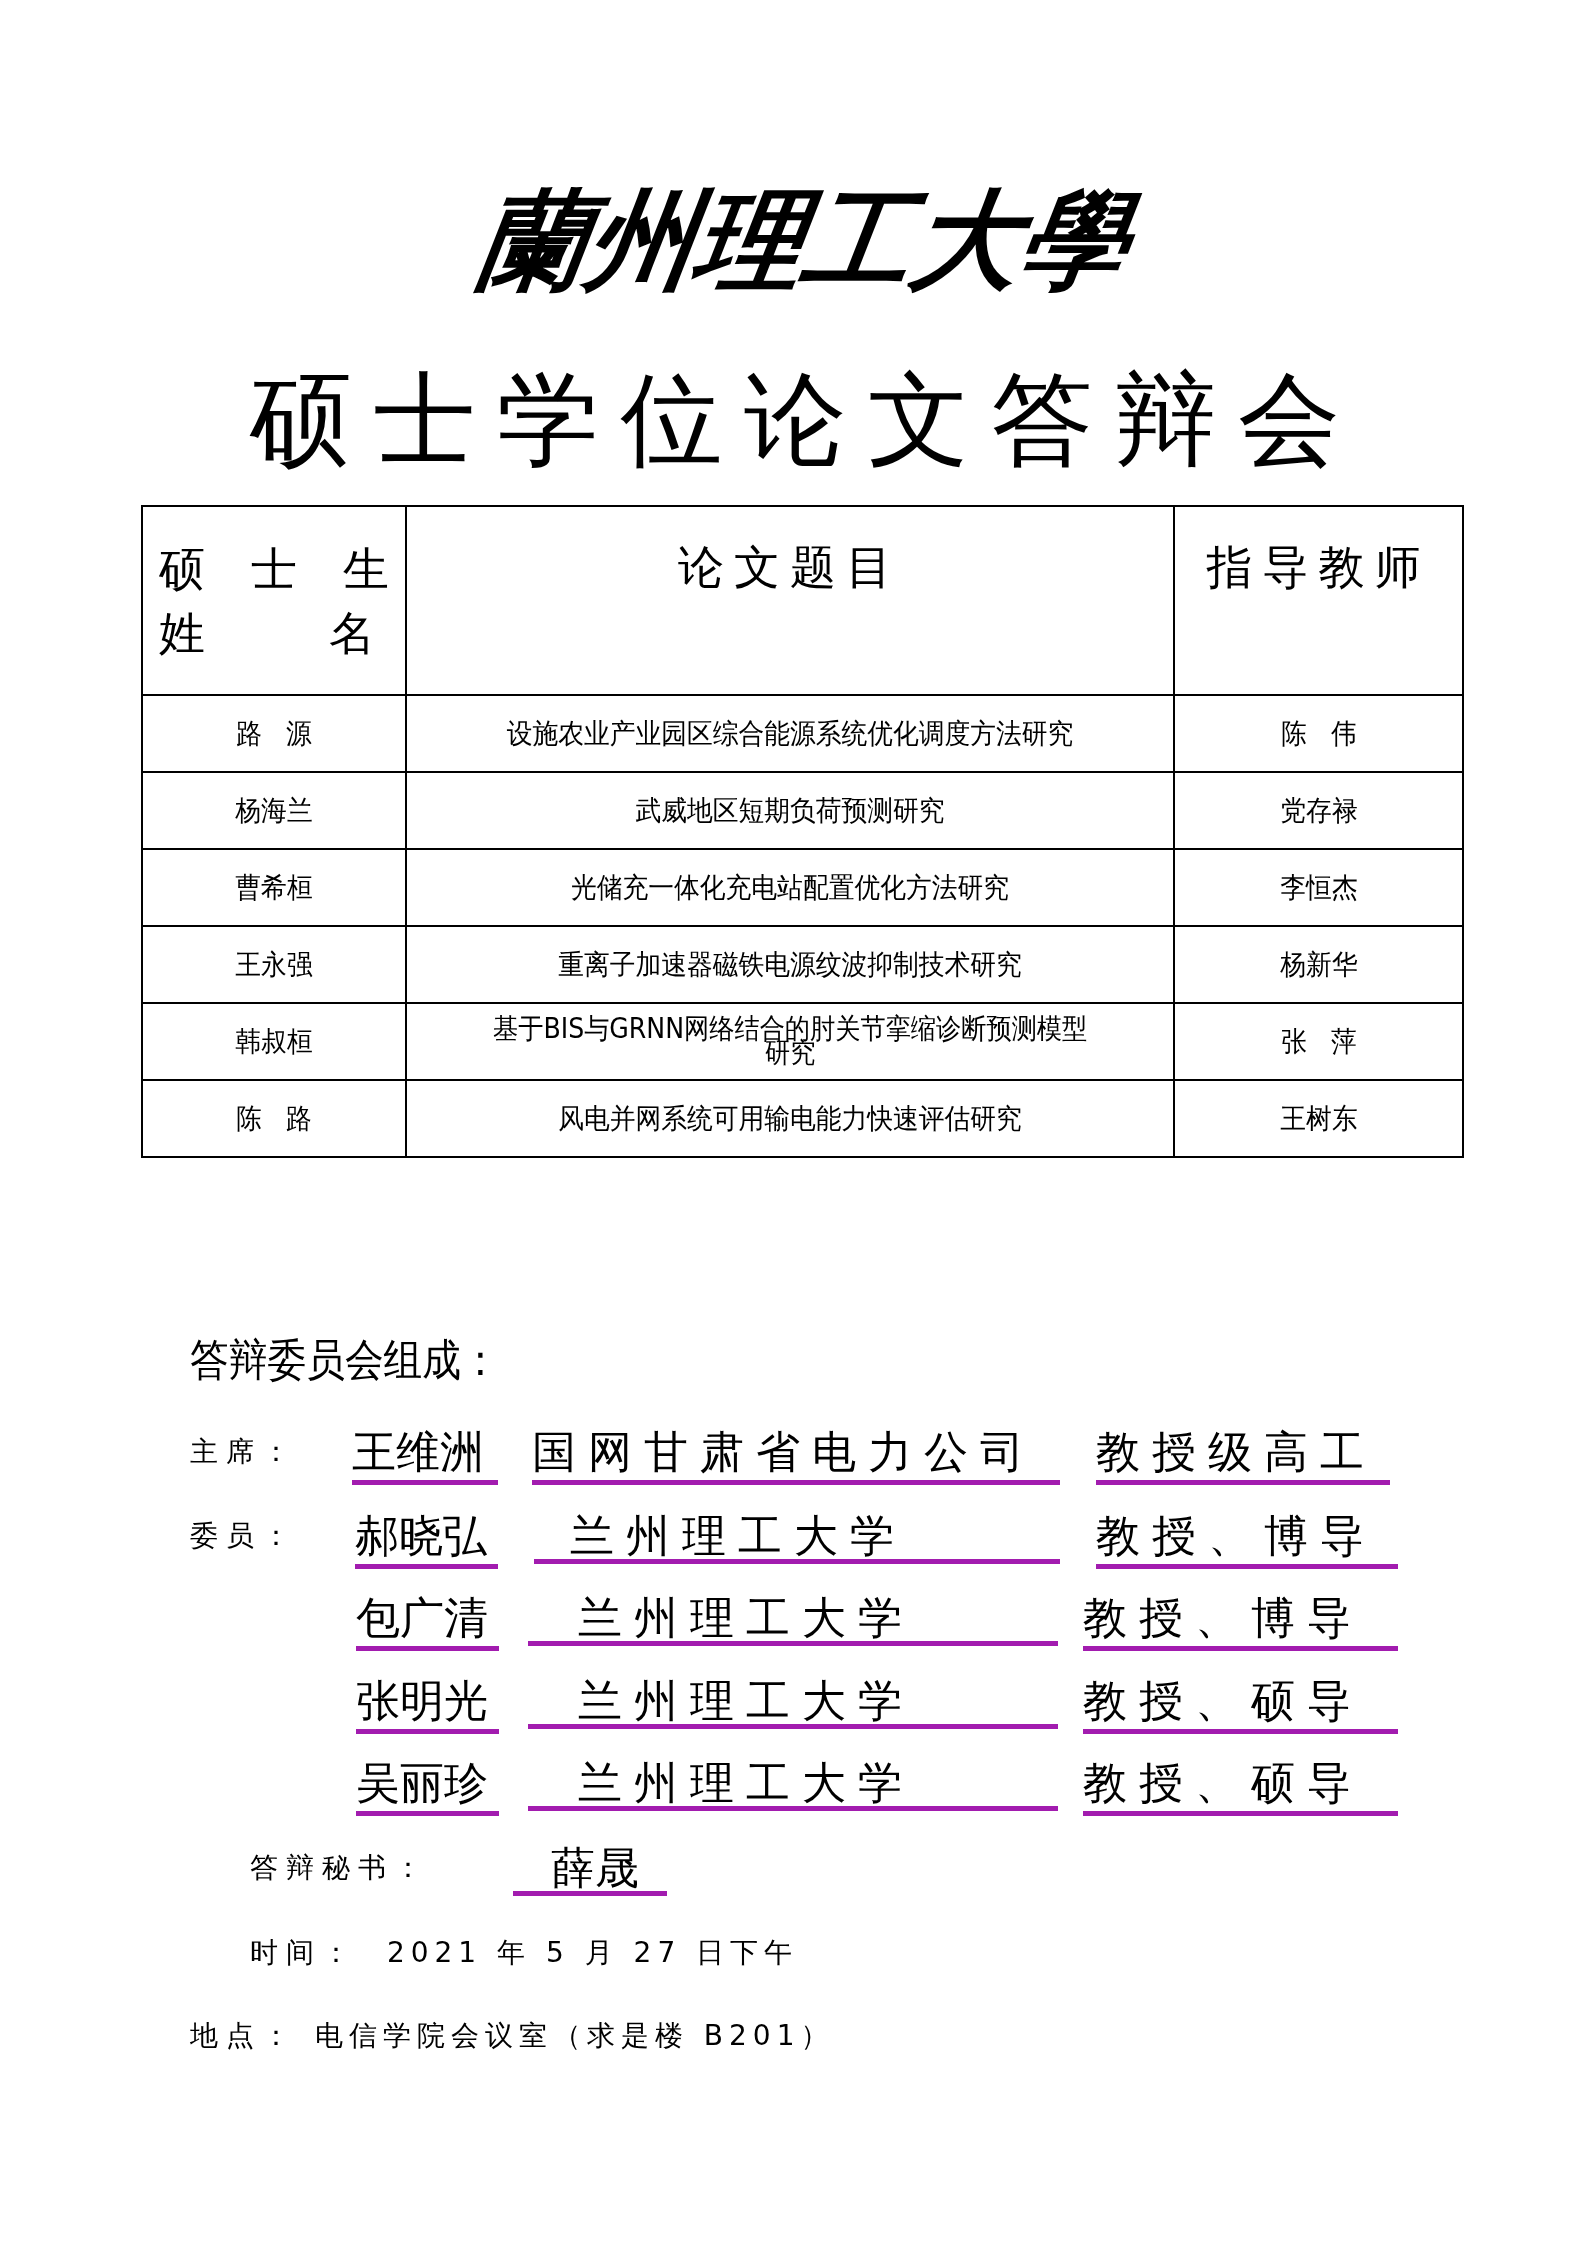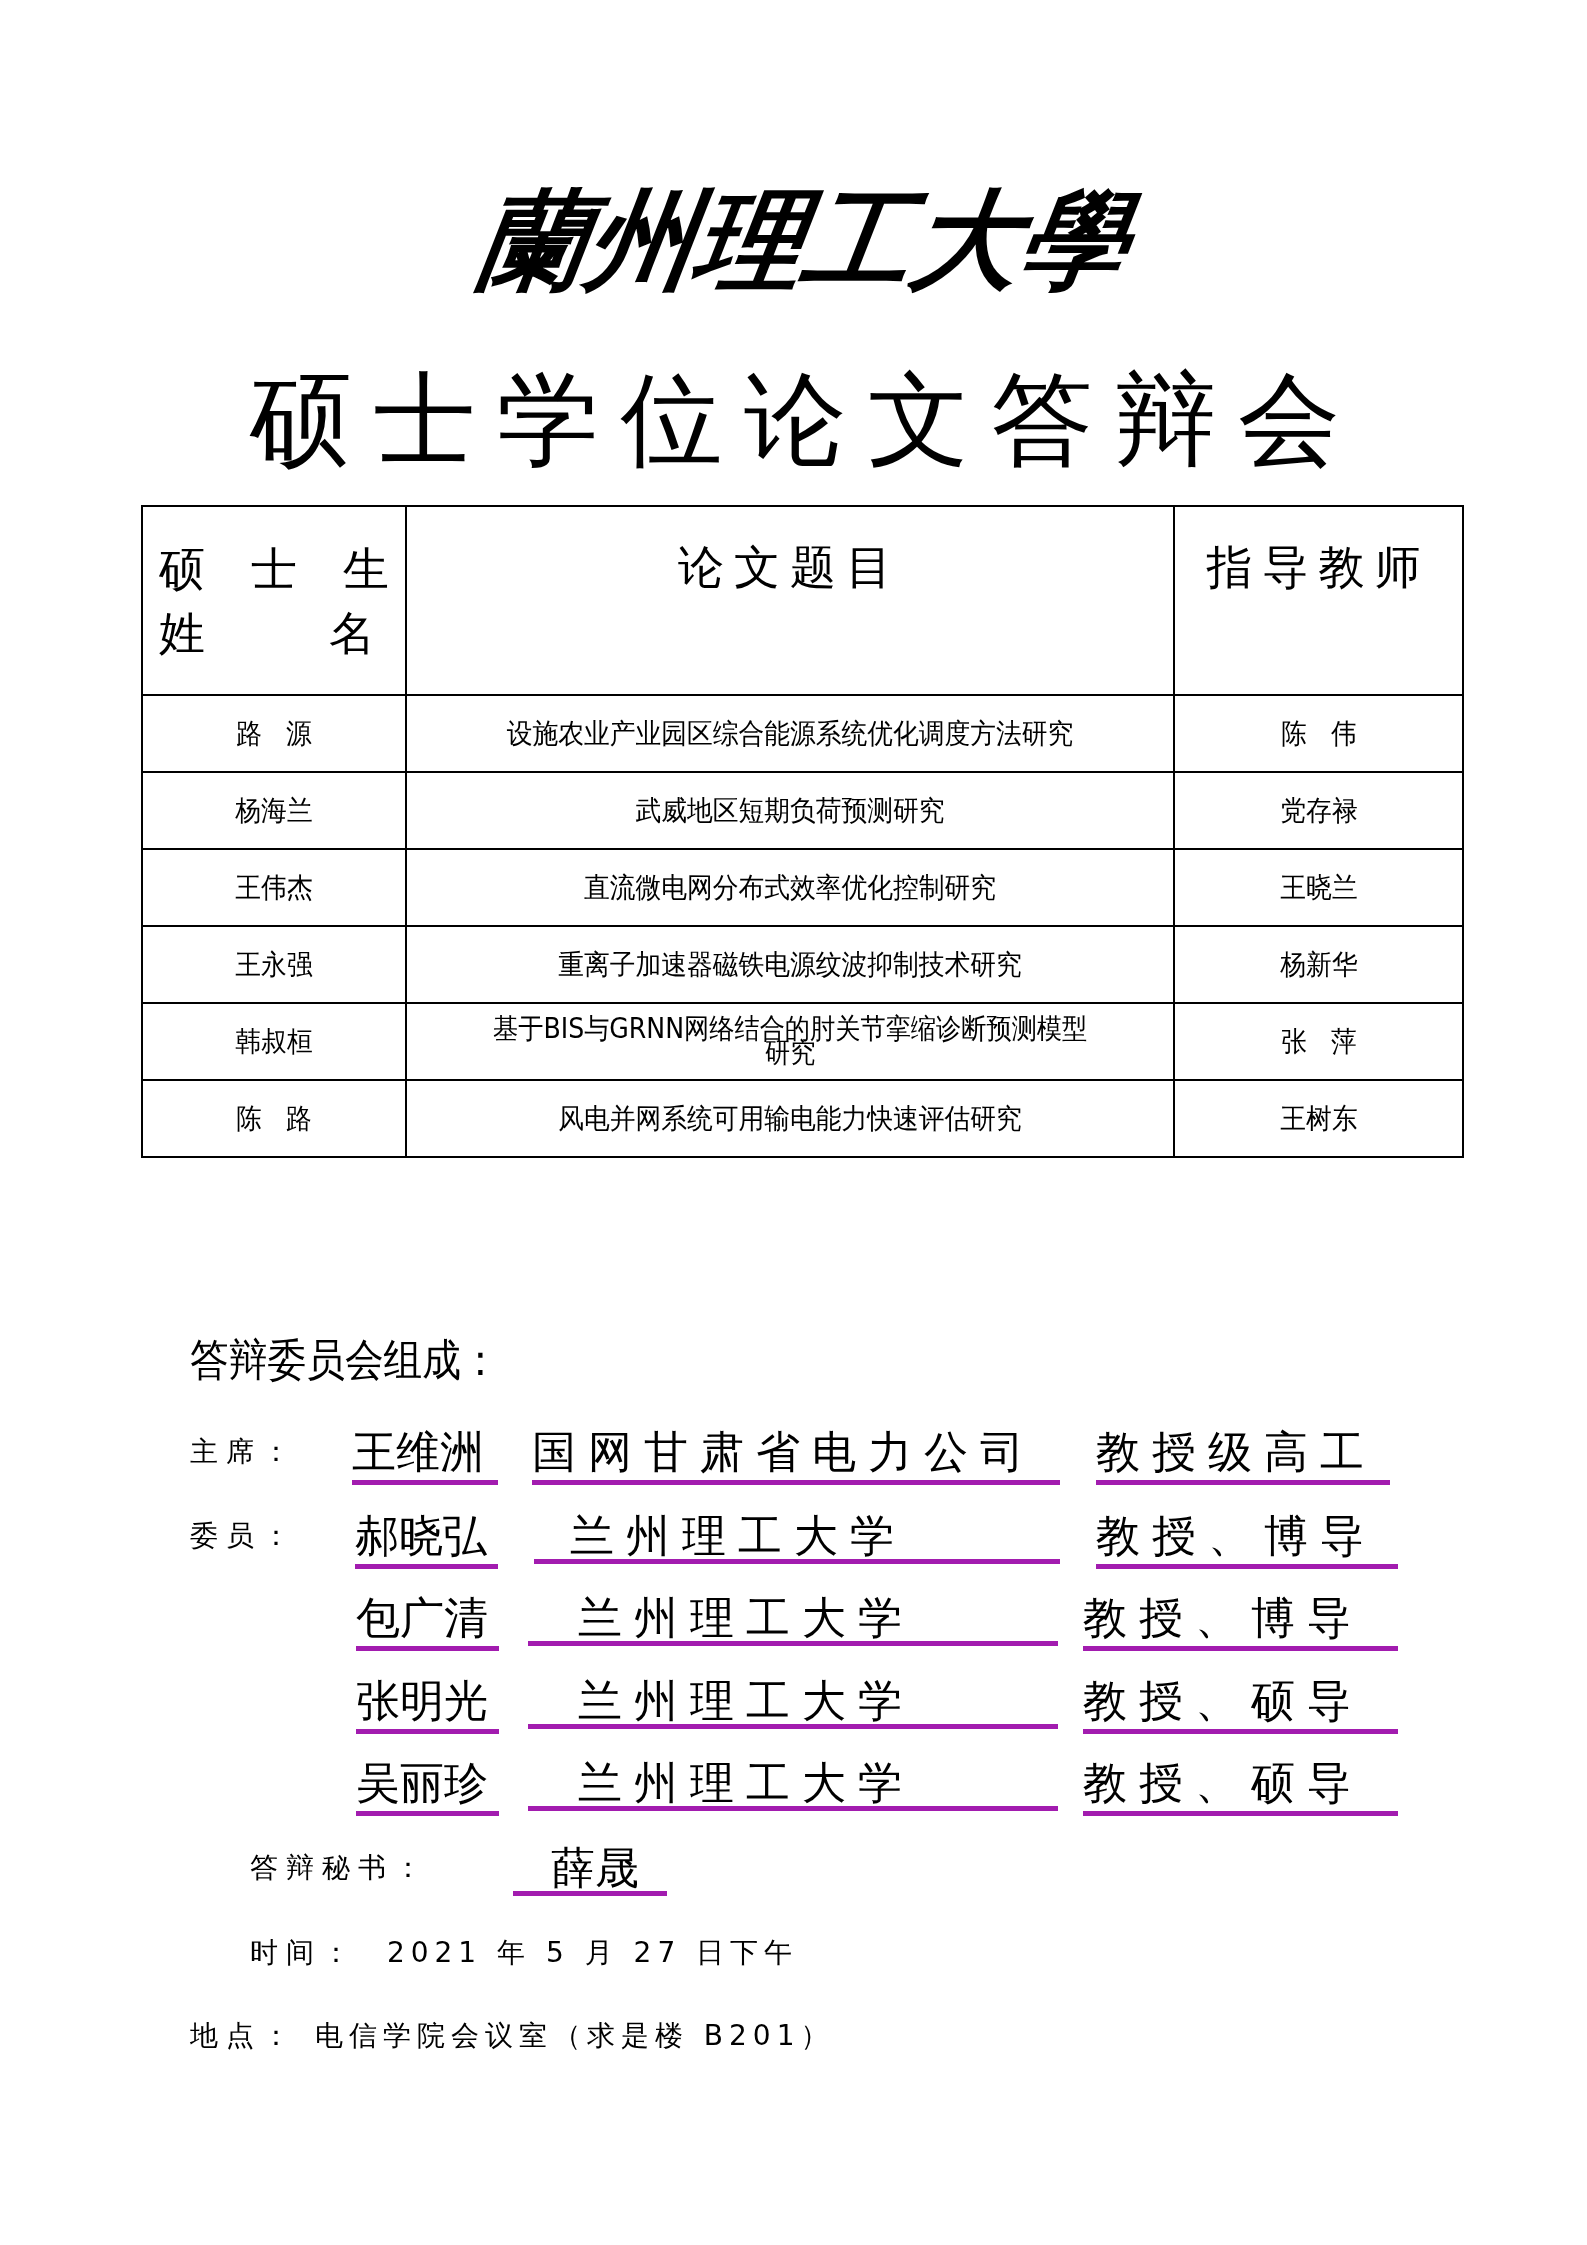--- a/index.html
+++ b/index.html
@@ -111,23 +111,23 @@
     <td><span class="cell spaced2" style="display:inline-block">路源</span></td>
     <td><span class="cell" style="display:inline-block">设施农业产业园区综合能源系统优化调度方法研究</span></td>
     <td><span class="cell spaced2" style="display:inline-block">陈伟</span></td>
   </tr>
   <tr class="body-row">
     <td><span class="cell" style="display:inline-block">杨海兰</span></td>
     <td><span class="cell" style="display:inline-block">武威地区短期负荷预测研究</span></td>
     <td><span class="cell" style="display:inline-block">党存禄</span></td>
   </tr>
   <tr class="body-row">
-    <td><span class="cell" style="display:inline-block">王伟杰</span></td>
-    <td><span class="cell" style="display:inline-block">直流微电网分布式效率优化控制研究</span></td>
-    <td><span class="cell" style="display:inline-block">王晓兰</span></td>
+    <td><span class="cell" style="display:inline-block">曹希桓</span></td>
+    <td><span class="cell" style="display:inline-block">光储充一体化充电站配置优化方法研究</span></td>
+    <td><span class="cell" style="display:inline-block">李恒杰</span></td>
   </tr>
   <tr class="body-row">
     <td><span class="cell" style="display:inline-block">王永强</span></td>
     <td><span class="cell" style="display:inline-block">重离子加速器磁铁电源纹波抑制技术研究</span></td>
     <td><span class="cell" style="display:inline-block">杨新华</span></td>
   </tr>
   <tr class="body-row">
     <td><span class="cell" style="display:inline-block">韩叔桓</span></td>
     <td>
       <span class="cell-two">

